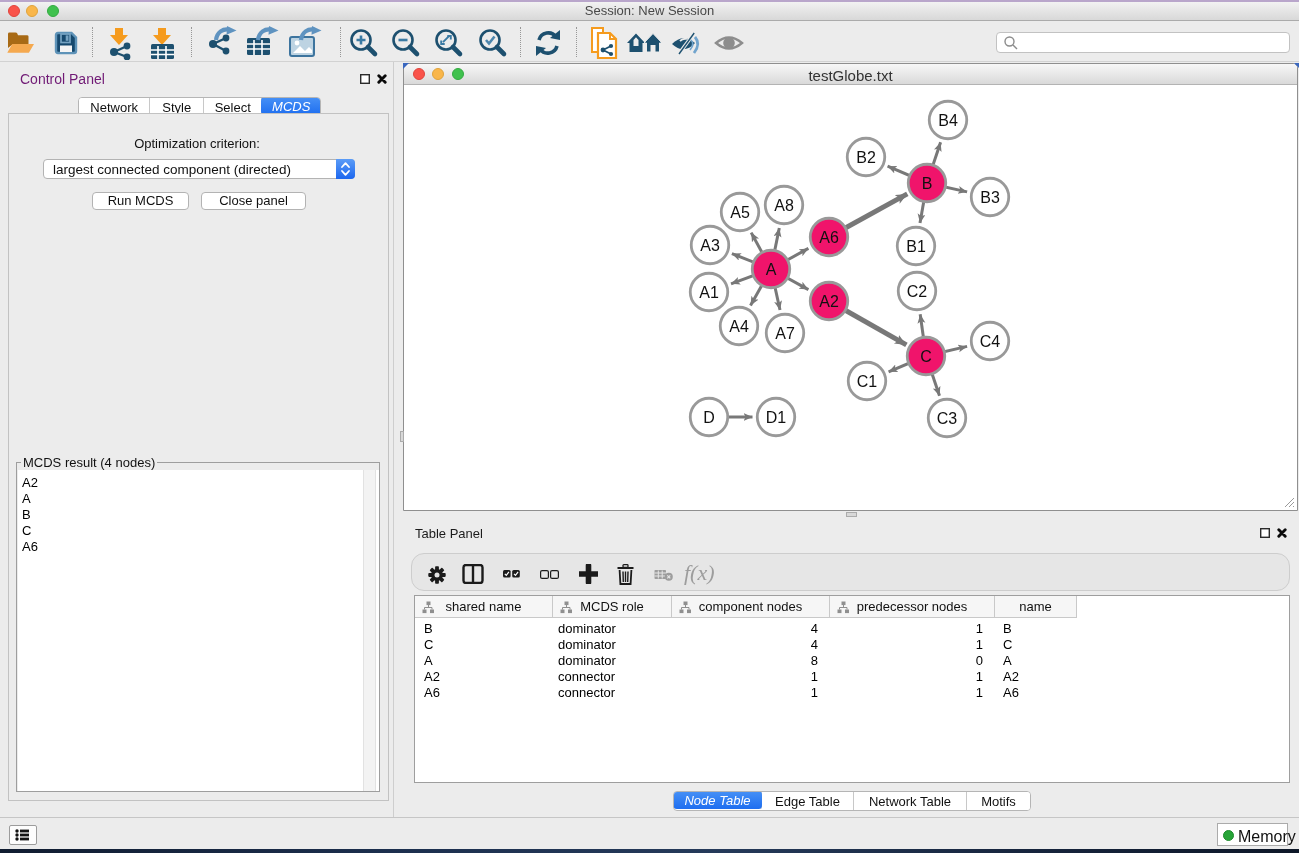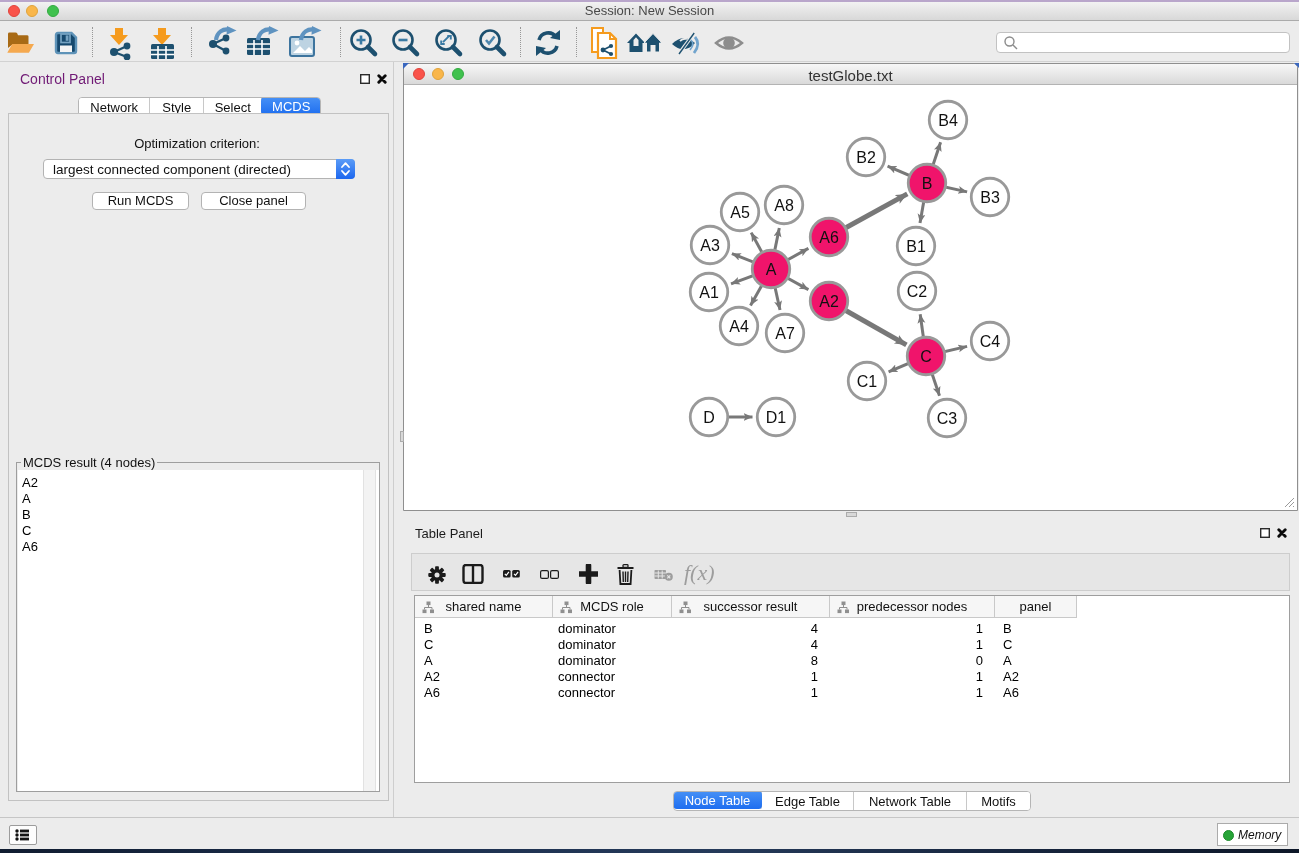--- a/index.html
+++ b/index.html
@@ -24,21 +24,21 @@
 
 #cpanel { left:0; top:62px; width:394px; height:756px; background:#ececec; border-right:1px solid #cecece; }
 #cp-title { position:absolute; left:20px; top:9px; font-size:14px; color:#701a75; }
 .winbtn { position:absolute; top:11px; font-size:12px; color:#111; }
 
 .tabset { position:absolute; display:flex; height:20px; background:#fff; border:1px solid #b5b5b5;
   border-radius:4px; overflow:hidden; }
 .tabset .tab { height:100%; display:flex; align-items:center; justify-content:center;
   font-size:13px; color:#111; border-right:1px solid #c8c8c8; background:#fff; }
 .tabset .tab:last-child { border-right:none; }
-.tabset .tab.sel { background:linear-gradient(#4791f6,#1e6ef0); color:#fff; border-radius:4px; margin:-1px; }
+.tabset .tab.sel { background:linear-gradient(#4791f6,#1e6ef0); color:#fff; border-radius:4px; margin:-1px;font-style:italic; }
 #cp-box { position:absolute; left:8px; top:51px; width:381px; height:688px;
   border:1px solid #c2c2c2; background:#ececec; }
 #optlabel { position:absolute; left:0; top:74px; width:394px; text-align:center; font-size:13px; color:#111; }
 #combo { position:absolute; left:43px; top:97px; width:312px; height:20px; background:#fff;
   border:1px solid #b3b3b3; border-radius:4px; }
 #combo .ctext { position:absolute; left:9px; top:2px; font-size:13.5px; color:#111; }
 #combo .step { position:absolute; right:-1px; top:-1px; width:19px; height:20px;
   background:linear-gradient(#5b9cf7,#1c67ef); border-radius:0 4px 4px 0; }
 .btn { position:absolute; height:18px; background:#fff; border:1px solid #b3b3b3; border-radius:4px;
   font-size:13px; color:#111; text-align:center; line-height:16px; }
@@ -55,35 +55,35 @@
 #nettitle { position:absolute; left:0; top:0; width:893px; height:21px;
   background:linear-gradient(#f7f7f7,#d9d9d9); border-bottom:1px solid #b3b3b3; border-radius:4px 4px 0 0; }
 #nettitle .t1 { left:9px;  top:4px; background:#f9534a; border:1px solid #e0443c; }
 #nettitle .t2 { left:28px; top:4px; background:#f9b64a; border:1px solid #e0a33b; }
 #nettitle .t3 { left:48px; top:4px; background:#40c14e; border:1px solid #33ab41; }
 #nettitle .wt { position:absolute; left:0; top:3px; width:100%; text-align:center; font-size:15px; color:#333; }
 #netcanvas { position:absolute; left:0; top:21px; width:893px; height:425px; background:#fff; }
 
 #tpanel { left:395px; top:511px; width:904px; height:307px; background:#ececec; }
 #tp-toolbar { position:absolute; left:16px; top:42px; width:879px; height:38px;
-  background:#e6e6e6; border:1px solid #cdcdcd; border-radius:0; }
+  background:#e6e6e6; border:1px solid #cdcdcd; border-radius:13px; }
 #ttable { position:absolute; left:19px; top:84px; width:876px; height:188px; background:#fff; border:1px solid #9e9e9e; }
 .hcell { position:absolute; top:0; height:22px; background:#f6f6f6; border-right:1px solid #c9c9c9;
   border-bottom:1px solid #c9c9c9; }
 .hlabel { position:absolute; top:3px; width:100%; text-align:center; font-size:13px; color:#111; }
 .trow { position:absolute; font-size:13px; color:#000; height:16px; line-height:16px; }
 
 #statusbar { left:0; top:817px; width:1299px; height:32px; background:#ececec; border-top:1px solid #c6c6c6; }
 #listbtn { position:absolute; left:9px; top:7px; width:28px; height:20px; background:#fdfdfd;
   border:1px solid #9c9c9c; border-radius:2px; }
 #membox { position:absolute; left:1217px; top:5px; width:71px; height:23px; background:#fff;
   border:1px solid #ababab; }
 #membox .dot { position:absolute; left:5px; top:6px; width:11px; height:11px; border-radius:50%;
   background:#27a437; border:1px solid #1d8c2c; }
-#membox .mt { position:absolute; left:20px; top:4px; font-size:12px; color:#111;font-style:italic; }
+#membox .mt { position:absolute; left:20px; top:4px; font-size:16px; color:#111; }
 #bottomstrip { left:0; top:849px; width:1299px; height:4px;
   background:linear-gradient(90deg,#101c30,#1c2f4e 30%,#253a5a 55%,#16243c 80%,#0d1728); }
 </style>
 </head>
 <body>
 
 <div id="titlebar" class="abs">
   <div class="purple"></div>
   <div class="tl t1"></div>
     <div class="tl t2"></div>
@@ -418,33 +418,33 @@
         </svg>
         <div class="hlabel">MCDS role</div>
       </div>
     <div class="hcell" style="left:257px;width:158px">
         <svg width="13" height="13" viewBox="0 0 13 13" style="position:absolute;left:7px;top:4.5px">
           <rect x="4.5" y="0.5" width="4" height="3.6" fill="#8f8f8f"></rect>
           <rect x="0.5" y="8.5" width="4" height="3.6" fill="#8f8f8f"></rect>
           <rect x="8" y="8.5" width="4" height="3.6" fill="#8f8f8f"></rect>
           <path d="M6.5,4 V6.5 M2.5,8.5 V6.5 H10 V8.5" fill="none" stroke="#8f8f8f" stroke-width="1"></path>
         </svg>
-        <div class="hlabel">successor result</div>
+        <div class="hlabel">component nodes</div>
       </div>
     <div class="hcell" style="left:415px;width:165px">
         <svg width="13" height="13" viewBox="0 0 13 13" style="position:absolute;left:7px;top:4.5px">
           <rect x="4.5" y="0.5" width="4" height="3.6" fill="#8f8f8f"></rect>
           <rect x="0.5" y="8.5" width="4" height="3.6" fill="#8f8f8f"></rect>
           <rect x="8" y="8.5" width="4" height="3.6" fill="#8f8f8f"></rect>
           <path d="M6.5,4 V6.5 M2.5,8.5 V6.5 H10 V8.5" fill="none" stroke="#8f8f8f" stroke-width="1"></path>
         </svg>
         <div class="hlabel">predecessor nodes</div>
       </div>
     <div class="hcell" style="left:580px;width:82px">
-        <div class="hlabel">panel</div>
+        <div class="hlabel">name</div>
       </div>
     <div class="trow" style="left:9px;top:25px">B</div>
     <div class="trow" style="left:143px;top:25px">dominator</div>
     <div class="trow" style="left:257px;top:25px;width:146px;text-align:right">4</div>
     <div class="trow" style="left:415px;top:25px;width:153px;text-align:right">1</div>
     <div class="trow" style="left:588px;top:25px">B</div>
     <div class="trow" style="left:9px;top:41px">C</div>
     <div class="trow" style="left:143px;top:41px">dominator</div>
     <div class="trow" style="left:257px;top:41px;width:146px;text-align:right">4</div>
     <div class="trow" style="left:415px;top:41px;width:153px;text-align:right">1</div>

